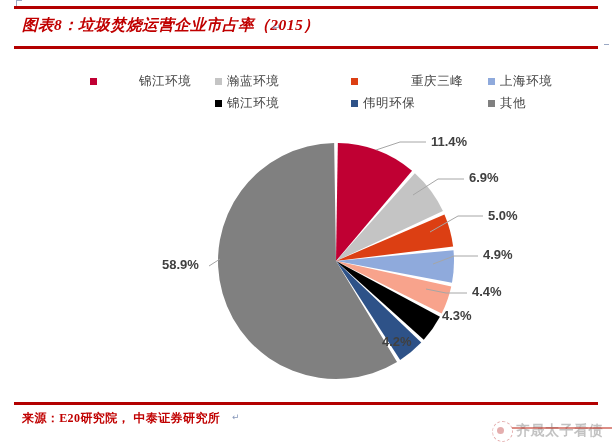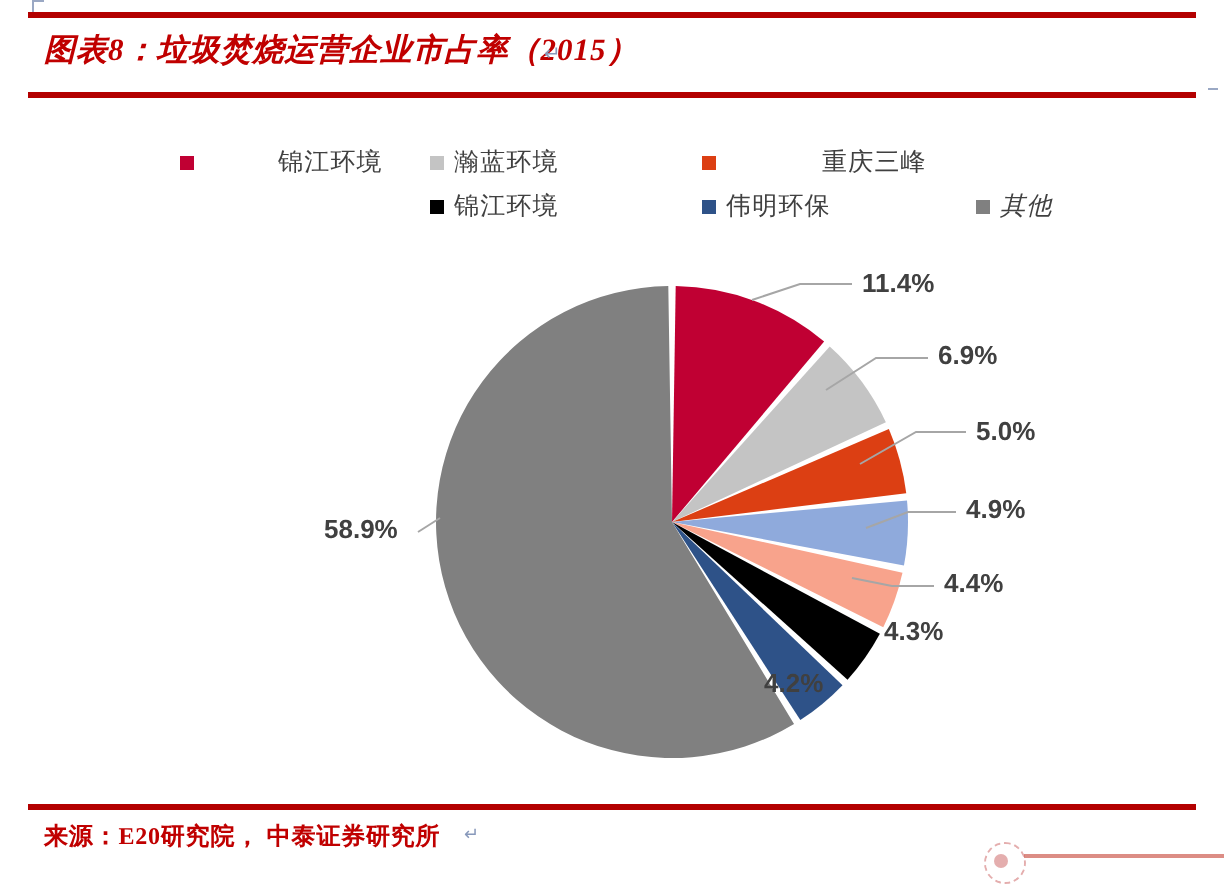--- a/index.html
+++ b/index.html
@@ -214,31 +214,35 @@
           <span class="legend-label">锦江环境</span>
         </div>
         <div class="legend-item" style="left: 157px;">
           <span class="legend-swatch" style="background: rgb(196, 196, 196);"></span>
           <span class="legend-label">瀚蓝环境</span>
         </div>
         <div class="legend-item" style="left: 293px; gap: 48px;">
           <span class="legend-swatch" style="background: rgb(220, 63, 19);"></span>
           <span class="legend-label">重庆三峰</span>
         </div>
+        <div class="legend-item" style="left: 430px;">
+          <span class="legend-swatch" style="background: rgb(143, 170, 220);"></span>
+          <span class="legend-label">上海环境</span>
+        </div>
       </div>
     <div class="legend-row" id="legend-row-1">
         <div class="legend-item" style="left: 157px;">
           <span class="legend-swatch" style="background: rgb(0, 0, 0);"></span>
           <span class="legend-label">锦江环境</span>
         </div>
         <div class="legend-item" style="left: 293px; justify-content: space-between;">
           <span class="legend-swatch" style="background: rgb(46, 82, 136);"></span>
           <span class="legend-label">伟明环保</span>
         </div>
-        <div class="legend-item" style="left: 430px; font-style: italic;">
+        <div class="legend-item" style="left: 430px;">
           <span class="legend-swatch" style="background: rgb(128, 128, 128);"></span>
           <span class="legend-label">其他</span>
         </div>
       </div>
   </div>
 
   <div id="pie-area">
     <svg id="pie-svg" width="584" height="288" viewBox="0 0 584 288">
       <g id="pie-slices">
           <path d="M 322 155 L 323.85 37.01 A 118 118 0 0 1 398.07 64.79 Z" fill="#C00033"></path>
@@ -269,20 +273,21 @@
           <text x="148" y="163" class="data-label" text-anchor="start">58.9%</text>
         </g>
     </svg>
   </div>
 
   <div id="source-note">来源：E20研究院，  中泰证券研究所</div>
   <div id="source-pilcrow">↵</div>
 
   <div id="watermark">
     <div id="watermark-logo"></div>
+    <div id="watermark-text">齐晟太子看债</div>
   </div>
   <div id="watermark-strike"></div>
 
 </div>
 
 <div class="page-mark" id="mark-tl-v"></div>
 <div class="page-mark" id="mark-tl-h"></div>
 <div class="page-mark" id="mark-tr"></div>
 
 </body></html>

